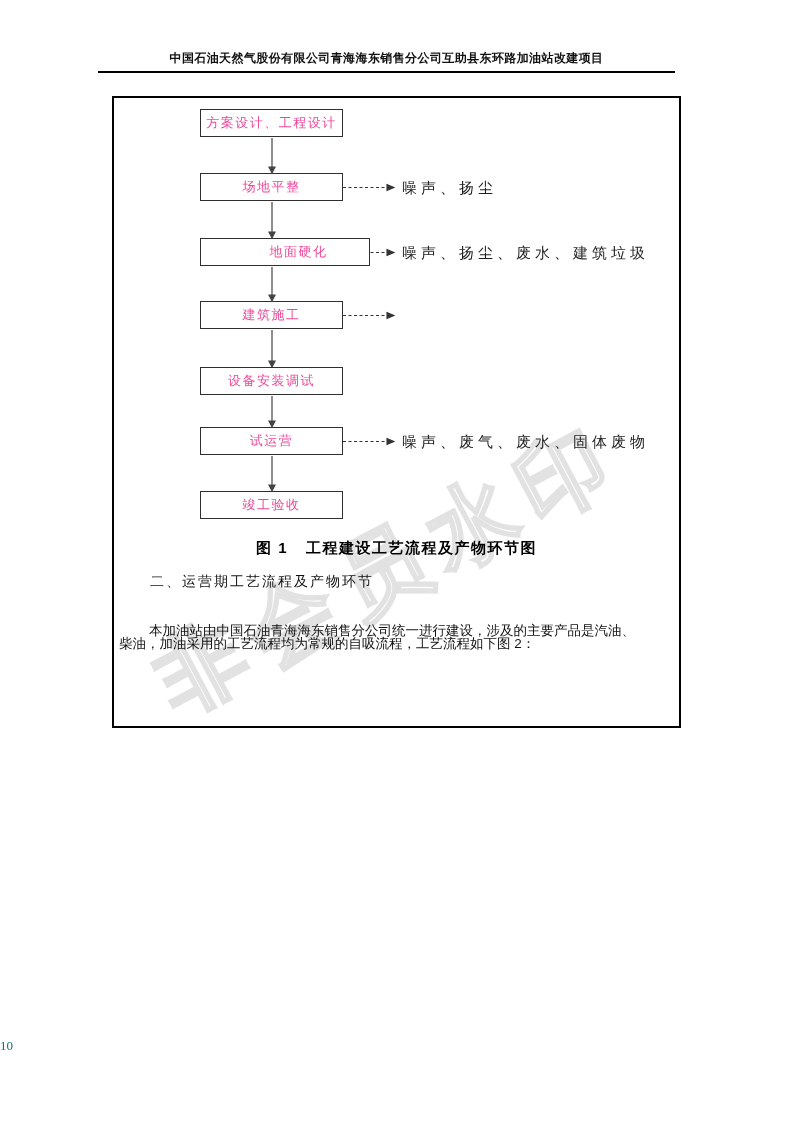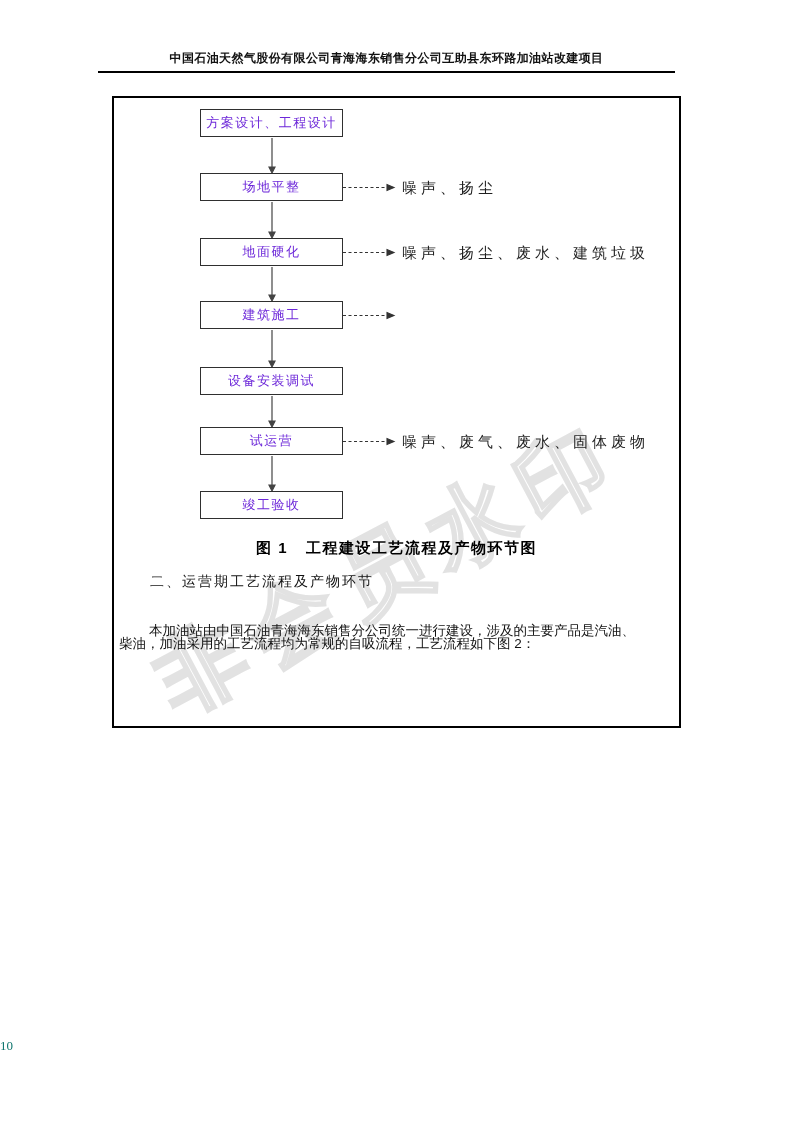--- a/index.html
+++ b/index.html
@@ -28,21 +28,21 @@
   
   .figbox{
     position:absolute;left:112px;top:96px;width:565px;height:628px;
     border:2px solid #000;z-index:2;background:transparent;
   }
   .figbox svg{position:absolute;left:0;top:0;z-index:1;}
   .fnode{
     position:absolute;left:86px;width:141px;height:26px;
     border:1.5px solid #2f2f2f;background:#fff;z-index:2;
     display:flex;align-items:center;justify-content:center;
-    font-size:13px;letter-spacing:1.5px;color:#6d28d9;white-space:nowrap;
+    font-size:13px;letter-spacing:1.5px;color:#ec4899;white-space:nowrap;
   }
   .fout{
     position:absolute;left:288px;height:21px;line-height:21px;z-index:2;
     font-size:15px;letter-spacing:4px;color:#1f1f1f;white-space:nowrap;
   }
   .fcaption{
     position:absolute;left:0;top:441px;width:100%;text-align:center;z-index:2;
     font-size:15px;font-weight:bold;letter-spacing:1.5px;color:#000;white-space:nowrap;
   }
   .fcaption .gap{margin-left:18px;}
@@ -98,21 +98,21 @@
           <polygon points="273,151.5 273,157.5 280,154.5"></polygon>
         <line x1="229" y1="217.5" x2="273" y2="217.5" stroke-dasharray="3,2.5"></line>
           <polygon points="273,214.5 273,220.5 280,217.5"></polygon>
         <line x1="229" y1="343.5" x2="273" y2="343.5" stroke-dasharray="3,2.5"></line>
           <polygon points="273,340.5 273,346.5 280,343.5"></polygon>
       </g>
     </svg>
 
     <div class="fnode" style="top:11px;">方案设计、工程设计</div>
     <div class="fnode" style="top:75px;">场地平整</div>
-    <div class="fnode" style="top:140px;">地面硬化</div>
+    <div class="fnode" style="top:140px;padding-left:27px;">地面硬化</div>
     <div class="fnode" style="top:203px;">建筑施工</div>
     <div class="fnode" style="top:269px;">设备安装调试</div>
     <div class="fnode" style="top:329px;">试运营</div>
     <div class="fnode" style="top:393px;">竣工验收</div>
 
     <div class="fout" style="top:79px;">噪声、扬尘</div>
     <div class="fout" style="top:144px;">噪声、扬尘、废水、建筑垃圾</div>
     <div class="fout" style="top:333px;">噪声、废气、废水、固体废物</div>
 
     <div class="fcaption">

